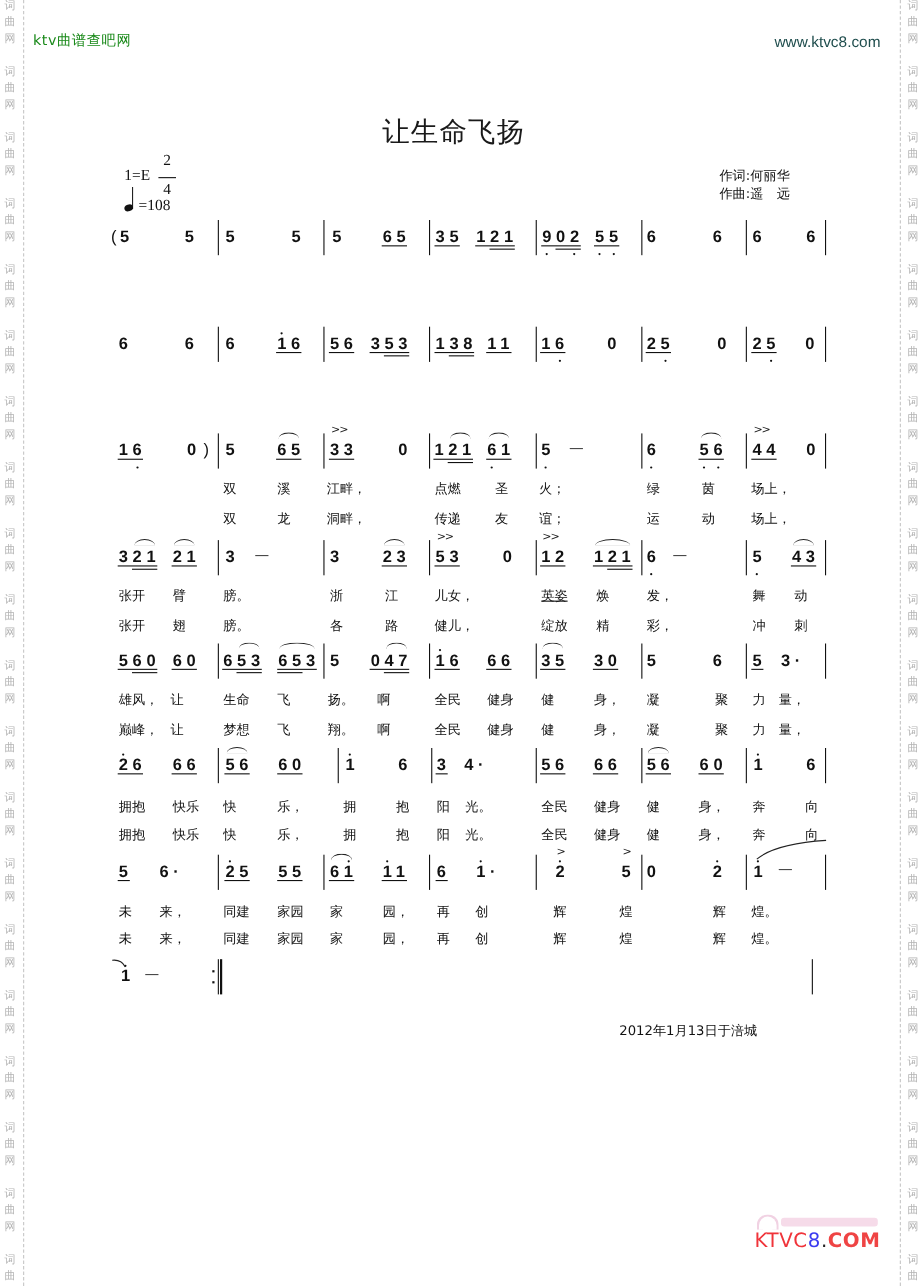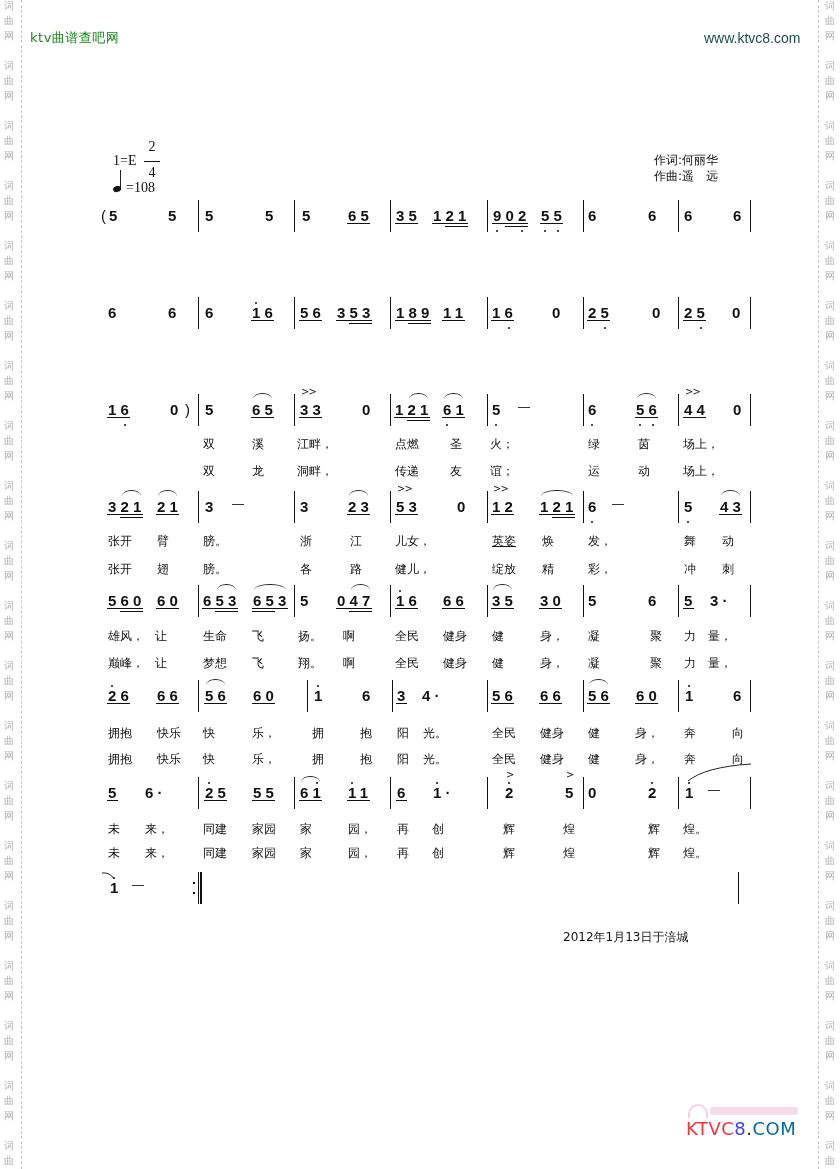--- a/index.html
+++ b/index.html
@@ -194,20 +194,21 @@
       <span class="wm-char" style="top: 1110px;">网</span>
       <span class="wm-char" style="top: 1140px;">词</span>
       <span class="wm-char" style="top: 1155px;">曲</span>
     </div>
   <div class="vdash left"></div>
   <div class="vdash right"></div>
 
   <div class="site-name">ktv曲谱查吧网</div>
   <div class="site-url">www.ktvc8.com</div>
 
+  <div class="title">让生命飞扬</div>
 
   <div class="key">1=E</div>
   <div class="ts-num">2</div>
   <div class="ts-line"></div>
   <div class="ts-den">4</div>
 
   <div>
     <div class="q-stem"></div>
     <div class="q-head"></div>
   </div>
@@ -307,21 +308,21 @@
         <div class="grp note" style="left: 300px;">
           <span class="digits">56</span>
           <div class="ul" style="left: -1px; top: 15px; width: 23px;"></div>
         </div>
         <div class="grp note" style="left: 337px;">
           <span class="digits">353</span>
           <div class="ul" style="left: -1px; top: 15px; width: 35.5px;"></div>
           <div class="ul" style="left: 11.5px; top: 18px; width: 23px;"></div>
         </div>
         <div class="grp note" style="left: 396px;">
-          <span class="digits">189</span>
+          <span class="digits">138</span>
           <div class="ul" style="left: -1px; top: 15px; width: 35.5px;"></div>
           <div class="ul" style="left: 11.5px; top: 18px; width: 23px;"></div>
         </div>
         <div class="grp note" style="left: 443px;">
           <span class="digits">11</span>
           <div class="ul" style="left: -1px; top: 15px; width: 23px;"></div>
         </div>
         <div class="grp note" style="left: 492px;">
           <span class="digits">16</span>
           <div class="ul" style="left: -1px; top: 15px; width: 23px;"></div>
@@ -855,14 +856,14 @@
     <path d="M688 781 Q 705 767 751 764" fill="none" stroke="#222" stroke-width="1"></path>
     <path d="M102 873 Q 110 872 114 879" fill="none" stroke="#222" stroke-width="1"></path>
   </svg>
 
   <div class="date">2012年1月13日于涪城</div>
 
   <div class="logo-ghost">
     <div class="ghost-arc"></div>
     <div class="ghost-bar"></div>
   </div>
-  <div class="logo-text"><span class="logo-part" style="color: rgb(240, 52, 58);">KTVC</span><span class="logo-part" style="color: rgb(60, 60, 240);">8</span><span class="logo-part" style="color: rgb(34, 34, 34);">.</span><span class="logo-part" style="color: #0369a1;">COM</span></div>
+  <div class="logo-text"><span class="logo-part" style="color: rgb(240, 52, 58);">KTVC</span><span class="logo-part" style="color: rgb(60, 60, 240);">8</span><span class="logo-part" style="color: rgb(34, 34, 34);">.</span><span class="logo-part" style="color: #ef4444; font-weight: bold;">COM</span></div>
 </div>
 
 </body></html>

